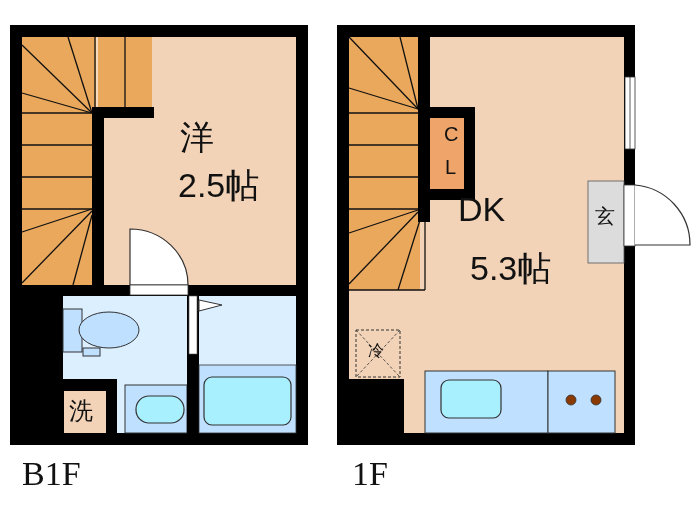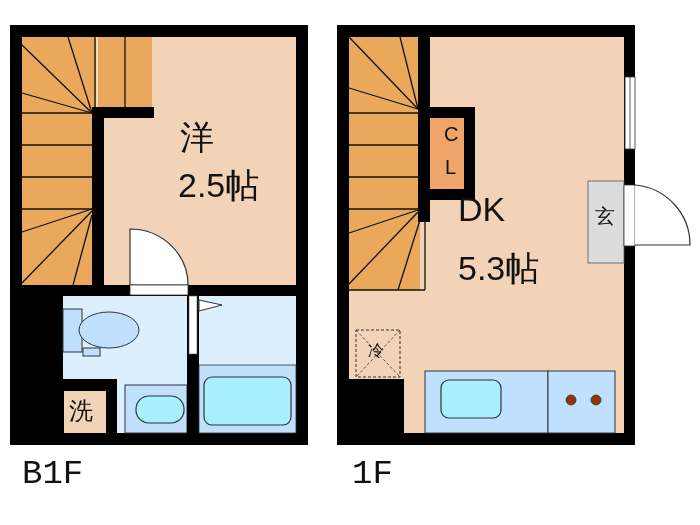--- a/index.html
+++ b/index.html
@@ -1,20 +1,20 @@
 <!DOCTYPE html>
 <html><head>
 <meta charset="utf-8">
 <style>
   html,body{margin:0;padding:0;background:#fff;}
   body{width:700px;height:525px;position:relative;overflow:hidden;font-family:"Liberation Sans","DejaVu Sans",sans-serif;}
   svg{position:absolute;left:0;top:0;}
   .lbl{position:absolute;color:#111;line-height:1;white-space:nowrap;}
   .room-label{font-size:34px;}
-  .floor-label{font-size:34px;font-family:Liberation Mono, monospace;}
+  .floor-label{font-size:34px;font-family:Liberation Serif, serif;}
   .small-label{font-size:20px;}
 </style>
 </head>
 <body>
 
 <svg width="700" height="525" viewBox="0 0 700 525">
 
   <g>
 
     <rect x="10" y="25" width="298" height="140" fill="#000"></rect>
@@ -128,16 +128,16 @@
 </svg>
 
 <div class="lbl room-label" style="left:180px;top:120px;">洋</div>
 <div class="lbl room-label" style="left:178px;top:168px;">2.5帖</div>
 <div class="lbl" style="left:69px;top:399px;font-size:24px;">洗</div>
 <div class="lbl floor-label" style="left:22px;top:457px;">B1F</div>
 
 <div class="lbl" style="left:444px;top:124px;font-size:20px;">C</div>
 <div class="lbl" style="left:445px;top:157px;font-size:20px;">L</div>
 <div class="lbl room-label" style="left:458px;top:192px;">DK</div>
-<div class="lbl room-label" style="left:458px;top:251px;">5.3帖</div>
+<div class="lbl room-label" style="left:470px;top:251px;">5.3帖</div>
 <div class="lbl small-label" style="left:595px;top:206px;">玄</div>
 <div class="lbl" style="left:368px;top:343px;font-size:16px;">冷</div>
 <div class="lbl floor-label" style="left:352px;top:457px;">1F</div>
 
 </body></html>

